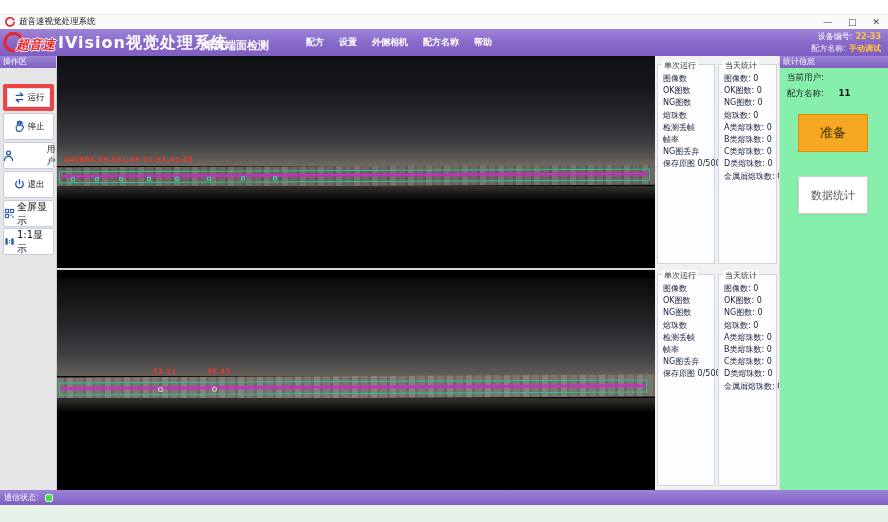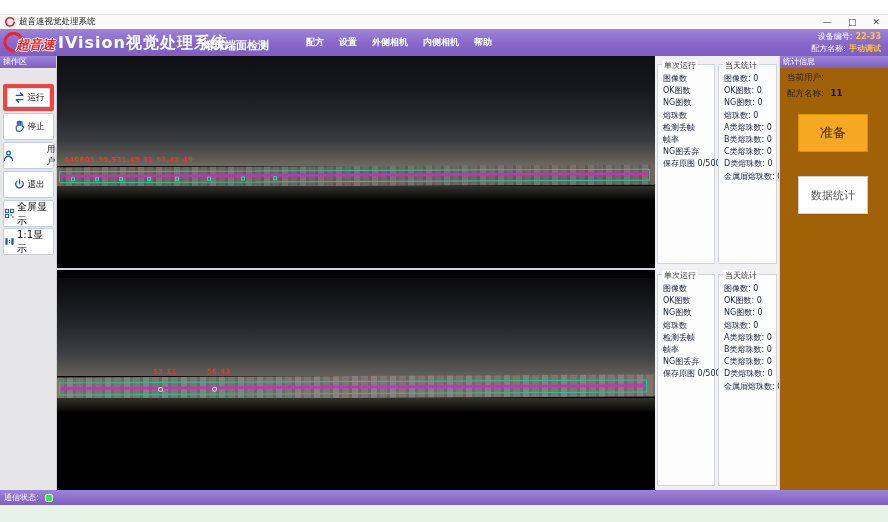--- a/index.html
+++ b/index.html
@@ -86,24 +86,24 @@
               padding:0 2px; font-size:8px; color:#333; white-space:nowrap; }
   .gb-rows { padding-top:8px; }
   .stat-row { font-size:8px; line-height:12.2px; padding-left:5px;
               color:#16203a; white-space:nowrap; }
   #gb-s1l { left:2px;  top:8px;   width:58px; height:200px; }
   #gb-s1r { left:63px; top:8px;   width:59px; height:200px; }
   #gb-s2l { left:2px;  top:218px; width:58px; height:212px; }
   #gb-s2r { left:63px; top:218px; width:59px; height:212px; }
 
   
-  #rpanel { left:779px; top:56px; width:109px; height:434px; background:#a16207;
+  #rpanel { left:779px; top:56px; width:109px; height:434px; background:#86efac;
             border-left:1px solid #dcdce0; }
   .info-row { margin:4px 0 0 7px; font-size:8.5px; color:#222; }
-  .info-row .val { font-weight:bold; margin-left:4px; color:#111; }
+  .info-row .val { font-weight:bold; margin-left:12px; color:#111; }
   #btn-prepare { position:absolute; left:18px; top:58px; width:70px; height:38px;
                  background:#f7a823; border:1px solid #e08e00; display:flex;
                  align-items:center; justify-content:center; font-size:13px;
                  color:#3a2a00; cursor:pointer; }
   #btn-datastats { position:absolute; left:18px; top:120px; width:70px; height:38px;
                  background:#fff; border:1px solid #cfcfcf; display:flex;
                  align-items:center; justify-content:center; font-size:11px;
                  color:#555; cursor:pointer; box-shadow:0 1px 2px rgba(0,0,0,.08); }
 
   
@@ -140,21 +140,21 @@
     <svg id="logo-swoosh" class="abs" viewBox="0 0 24 24" fill="none">
       <path d="M21 7A10 10 0 1 0 22 13" stroke="#e8262d" stroke-width="3.5" stroke-linecap="round"></path>
     </svg>
     <span id="logo-text" class="abs">超音速</span>
     <span id="app-title" class="abs">IVision视觉处理系统</span>
     <span id="app-sub" class="abs">熔珠端面检测</span>
     <div id="menu" class="abs">
         <span>配方</span>
         <span>设置</span>
         <span>外侧相机</span>
-        <span>内侧相机</span>
+        <span>配方名称</span>
         <span>帮助</span>
       </div>
     <div id="devinfo" class="abs">
       <div>
         <span class="lbl">设备编号:</span><span class="val">22-33</span>
       </div>
       <div>
         <span class="lbl">配方名称:</span><span class="val">手动调试</span>
       </div>
     </div>

